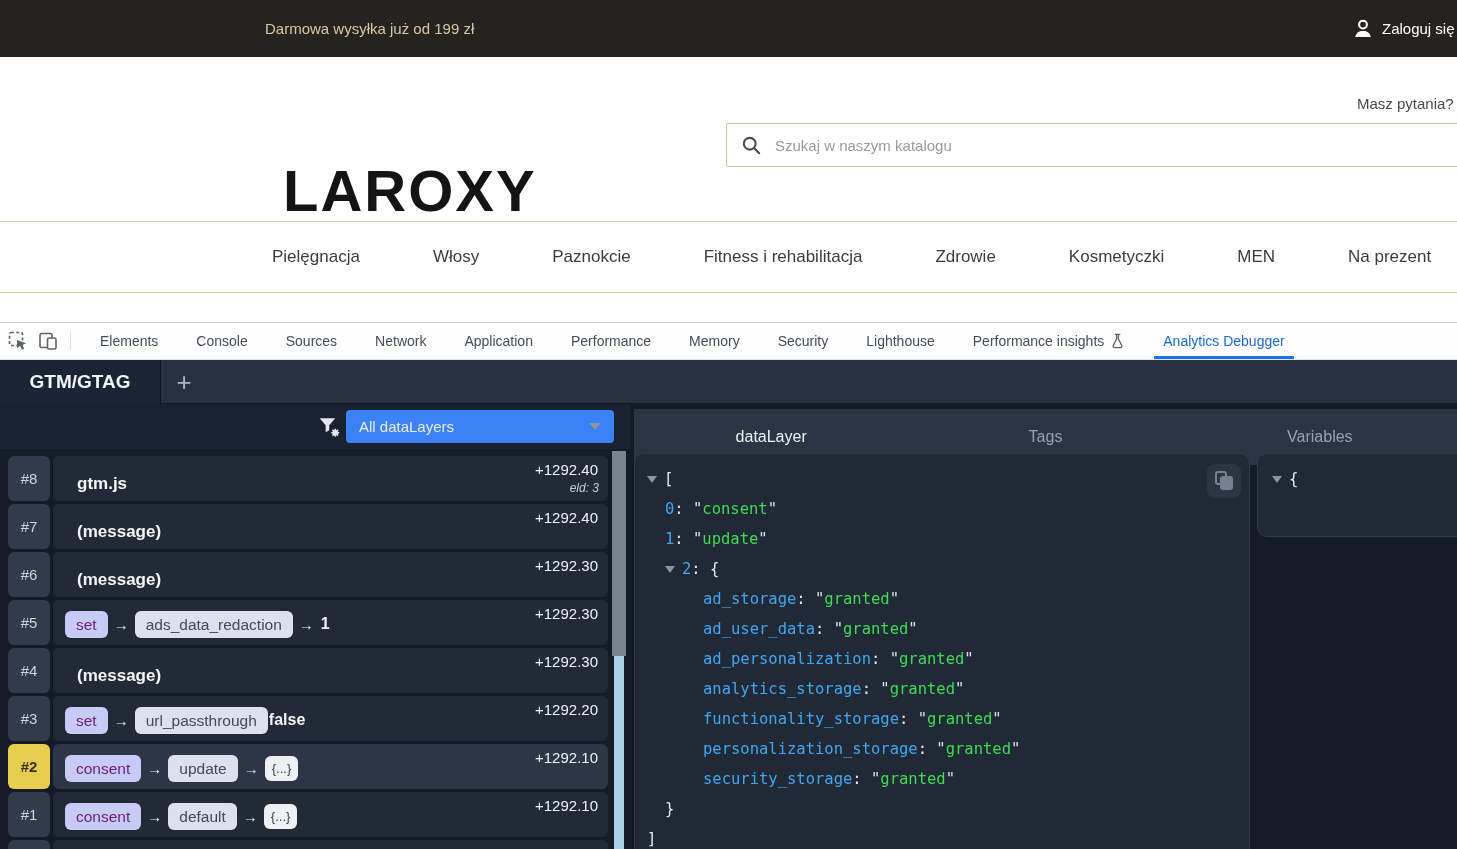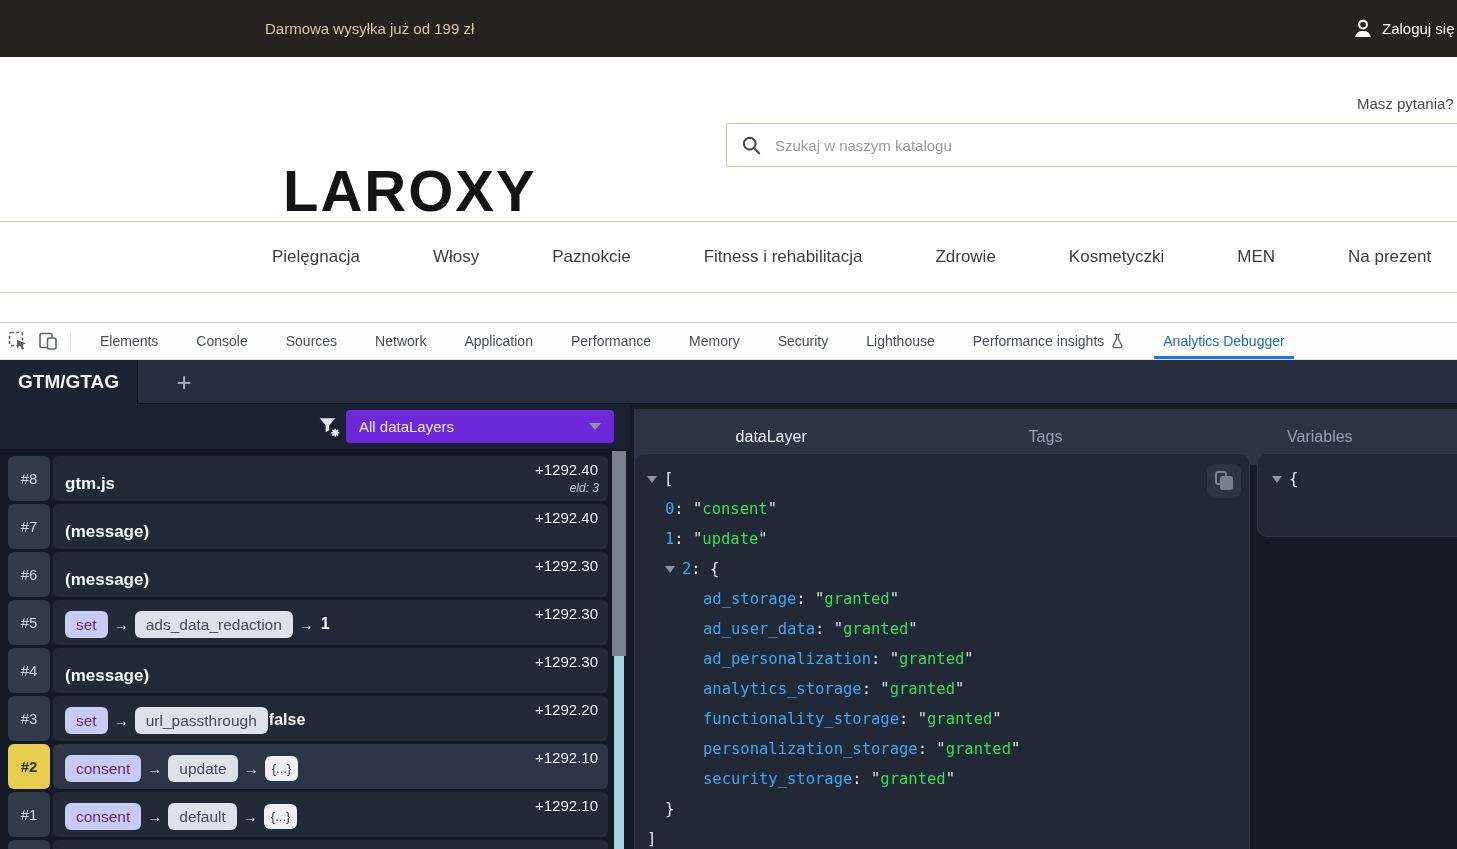--- a/index.html
+++ b/index.html
@@ -38,30 +38,30 @@
   .dt-icons { display:flex; align-items:center; gap:10px; padding:0 10px 0 8px; }
   .dt-sep { width:1px; height:18px; background:#dcdfe3; margin-left:2px; }
   .dt-tab { position:relative; height:36px; display:flex; align-items:center; gap:6px; padding:0 19px;
             white-space:nowrap; cursor:pointer; }
   .dt-tab.selected { color:#1967d2; }
   .dt-tab.selected::after { content:""; position:absolute; left:10px; right:10px; bottom:0; height:3px; background:#1a73e8; }
   .beaker { display:flex; align-items:center; }
 
   .gtm-row { position:absolute; left:0; top:37px; width:100%; height:44px; background:#273041;
              border-bottom:1px solid #10161f; }
-  .gtm-tab { position:absolute; left:0; top:0; width:138px; height:44px; background:#1b2433; color:#f2f5fa;
+  .gtm-tab { position:absolute; left:0; top:0; width:161px; height:44px; background:#1b2433; color:#f2f5fa;
              font-weight:700; font-size:19px; display:flex; align-items:center; justify-content:center;
              border-right:1px solid #10161f; cursor:pointer; }
   .new-tab { position:absolute; left:166px; top:0; width:36px; height:44px; color:#aab3c2; font-size:26px;
              font-weight:300; display:flex; align-items:center; justify-content:center; cursor:pointer; }
 
   .dbg-toolbar { position:absolute; left:0; top:81px; width:100%; height:45px; background:#141b27; }
   .dbg-left { position:absolute; left:0; top:0; width:630px; height:45px; background:#1a2231; }
   .filter-btn { position:absolute; left:316px; top:10px; width:26px; height:25px; cursor:pointer; }
-  .dl-select { position:absolute; left:346px; top:6px; width:268px; height:33px; background:#6d28d9;
+  .dl-select { position:absolute; left:346px; top:6px; width:268px; height:33px; background:#3b82f6;
                border-radius:4px; display:flex; align-items:center; justify-content:space-between;
                padding:0 13px; color:#e9edf3; font-size:15px; cursor:pointer; }
   .caret { width:0; height:0; border-left:6px solid transparent; border-right:6px solid transparent;
            border-top:7px solid #8d96a6; }
   .view-strip { position:absolute; left:634px; top:5px; right:0; height:56px; background:#2b3443; display:flex; }
   .view-tab { position:relative; flex:1; display:flex; align-items:center; justify-content:center;
               font-size:16px; color:#97a1b1; cursor:pointer; }
   .view-tab.selected { color:#eef1f6; }
   .view-tab.selected::after { content:""; position:absolute; left:0; right:0; bottom:0; height:3px; background:#a0d144; }
 
@@ -71,21 +71,21 @@
   .event-list { position:absolute; left:8px; top:7px; width:600px; }
   .event-row { display:flex; height:45px; margin-bottom:3px; cursor:pointer; }
   .row-num { width:42px; border-radius:6px; background:#313b4a; color:#cdd4df; display:flex;
              align-items:center; justify-content:center; font-size:15px; flex:0 0 42px; }
   .row-body { flex:1; margin-left:3px; background:#222a38; border-radius:6px; position:relative; }
   .event-row.selected .row-body { background:#2d3646; }
   .event-row.selected .row-num { background:#e8ce4e; color:#353122; font-weight:600; }
   .row-time { position:absolute; top:5px; right:10px; color:#f0f2f6; font-size:15px; }
   .row-extra { position:absolute; top:25px; right:9px; color:#c3cad6; font-size:12px; font-style:italic; }
   .row-parts { position:absolute; left:12px; bottom:7px; display:flex; align-items:center; }
-  .row-name { font-weight:600; font-size:17px; color:#f3f5f9; }
+  .row-name { font-weight:600; font-size:17px; color:#f3f5f9;margin-left:12px; }
   .row-arrow { color:#e6eaf1; font-size:15px; margin:0 6px; }
   .row-value { color:#f4f6f9; font-size:16px; font-weight:600; margin-left:1px; }
   .badge { border-radius:6px; line-height:1; padding:6px 11px; font-size:15.5px; white-space:pre; }
   .badge.badge-purple { background:#c6ccf6; color:#701a75; }
   .badge.badge-gray { background:#dde1ec; color:#434a5a; }
   .badge.badge-light { background:#eef0f6; color:#3c4252; font-size:13px; padding:6px 7px; }
 
   
   .scroll-outer { position:absolute; left:612px; top:2px; width:14px; height:205px; background:#79828f; cursor:pointer; }
   .scroll-inner { position:absolute; left:614px; top:207px; width:10px; height:195px; background:#a7d2e3; cursor:pointer; }

